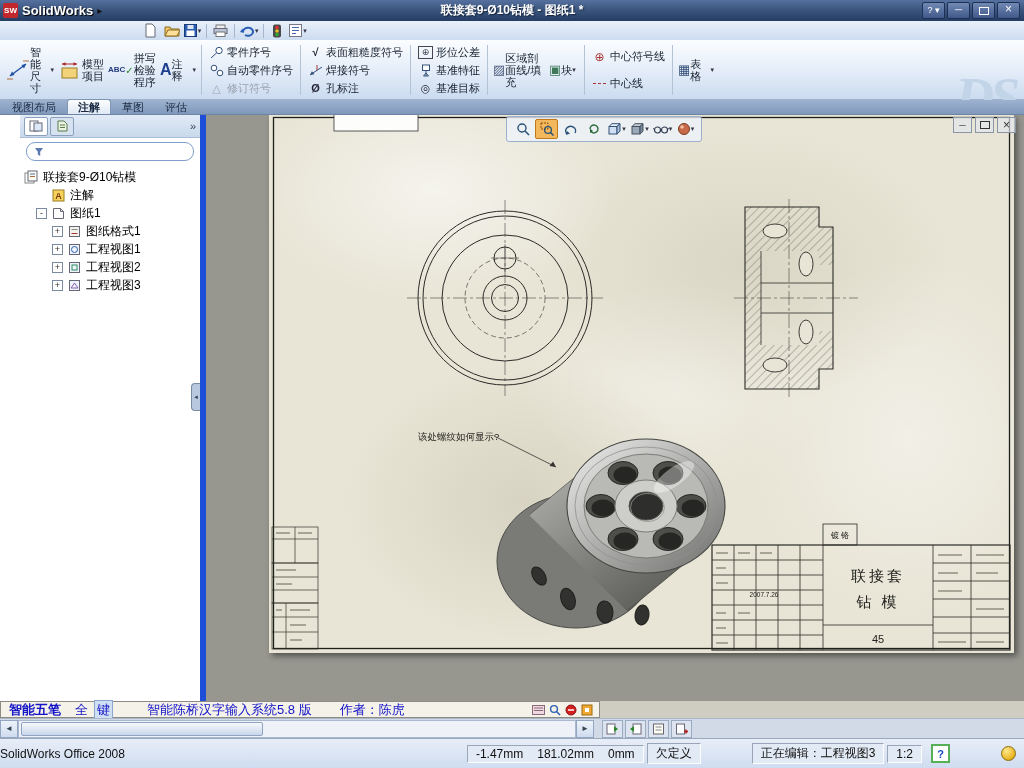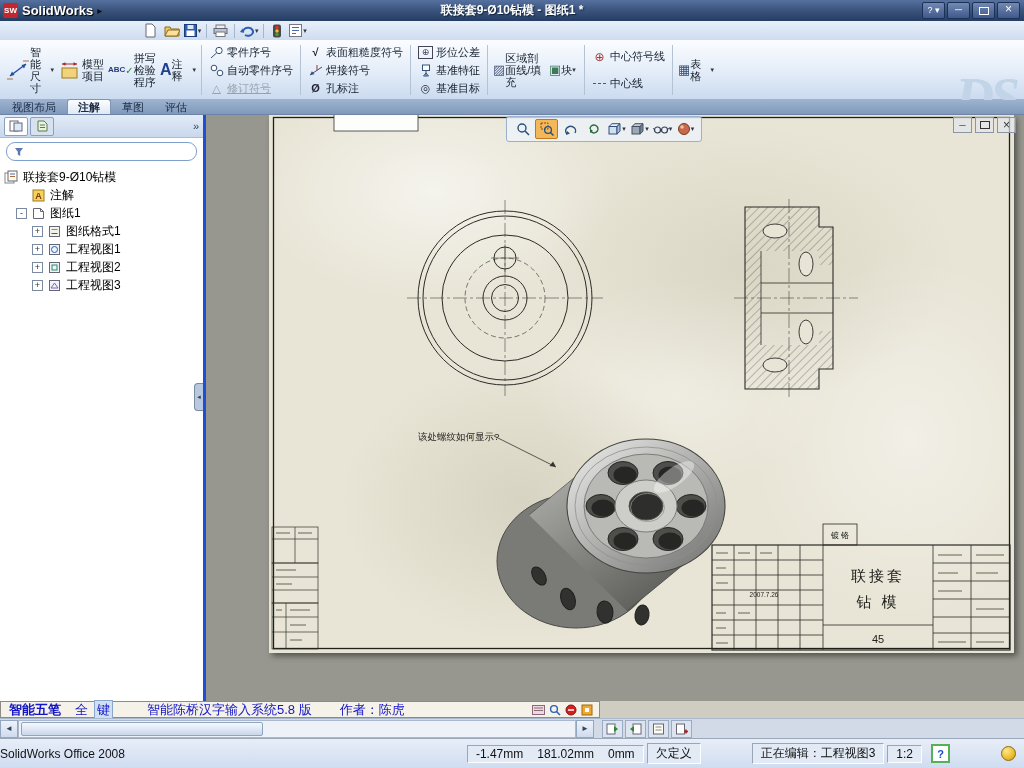--- a/index.html
+++ b/index.html
@@ -43,21 +43,21 @@
   
   .ribbon{position:absolute;left:0;top:40px;width:1024px;height:60px;
     background:linear-gradient(180deg,#fbfdff 0%,#e3ecf8 55%,#cbdbf0 100%);
     border-bottom:1px solid #9fb2cc;display:flex;align-items:stretch;padding:2px 2px 1px 4px;box-sizing:border-box;}
   .rbig{display:flex;flex-direction:row;align-items:center;justify-content:flex-start;
     text-align:left;font-size:11px;line-height:12px;color:#15202e;padding:2px 2px;border-radius:2px;}
   .rbig .rico{height:22px;display:flex;align-items:center;justify-content:center;}
   .rbig .dd-sm{margin:0;}
   .rstack{display:flex;flex-direction:column;justify-content:space-around;padding:1px 2px;}
   .rsmall{display:flex;align-items:center;gap:3px;font-size:11px;height:17px;white-space:nowrap;color:#15202e;padding:0 2px;border-radius:2px;}
-  .rsmall.disabled{color:#98a2ae;text-decoration:underline;}
+  .rsmall.disabled{color:#98a2ae;}
   .rsep{width:1px;background:#b4c2d6;margin:3px 3px;}
   .ic{display:inline-flex;width:15px;height:14px;align-items:center;justify-content:center;font-size:11px;flex:none;}
   .ic-hatch::before{content:"▨";color:#4a5a7a;font-size:13px;}
   .ic-block::before{content:"▣";color:#3e7a5a;font-size:13px;}
   .ic-cmark::before{content:"⊕";color:#a33;font-size:12px;}
   .ic-tables::before{content:"▦";color:#35507a;font-size:13px;}
   .ic-rev::before{content:"△";color:#9aa4b0;}
   .ic-surf::before{content:"√";color:#223;font-weight:bold;}
   .ic-hole::before{content:"Ø";color:#223;font-weight:bold;}
   .ic-dtarget::before{content:"◎";color:#223;}
@@ -76,22 +76,22 @@
     display:flex;align-items:flex-end;padding-left:2px;box-sizing:border-box;}
   .ctab{height:14px;line-height:14px;padding:0 10px;font-size:11px;color:#1c2c44;
     border-radius:3px 3px 0 0;margin-right:1px;}
   .ctab.active{background:linear-gradient(#fdfeff,#dfe8f4);border:1px solid #7e95b5;border-bottom:none;
     font-weight:bold;height:14px;}
 
   
   .main{position:absolute;left:0;top:115px;width:1024px;height:586px;display:flex;}
 
   
-  .sidebar{width:206px;height:586px;background:#fff;border-right:3px solid #1d4ed8;
-    position:relative;box-sizing:border-box;flex:none;}
+  .sidebar{width:206px;height:586px;background:#fff;border-right:6px solid #1d4ed8;
+    position:relative;box-sizing:border-box;flex:none;padding-left:20px;}
   .fm-header{height:22px;background:linear-gradient(#e2ebf7,#c9d8ec);border-bottom:1px solid #aabdd4;
     display:flex;align-items:center;gap:2px;padding:0 4px;}
   .fm-tab{width:22px;height:17px;border:1px solid #8aa0bc;border-radius:2px;background:#d7e2f1;
     display:flex;align-items:center;justify-content:center;}
   .fm-tab.active{background:#fff;}
   .fm-chev{margin-left:auto;color:#345;font-size:11px;}
   .fm-chev::before{content:"»";}
   .fm-filter{margin:4px 6px 3px 6px;height:17px;border:1px solid #7fa0cc;border-radius:9px;
     background:#fff;display:flex;align-items:center;gap:4px;padding:0 7px;}
   .fm-filter input{border:none;outline:none;flex:1;font-size:11px;background:transparent;min-width:0;}

